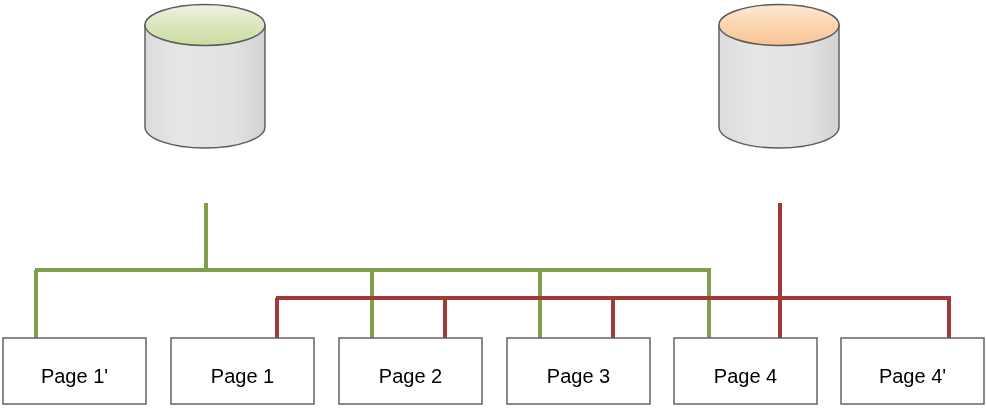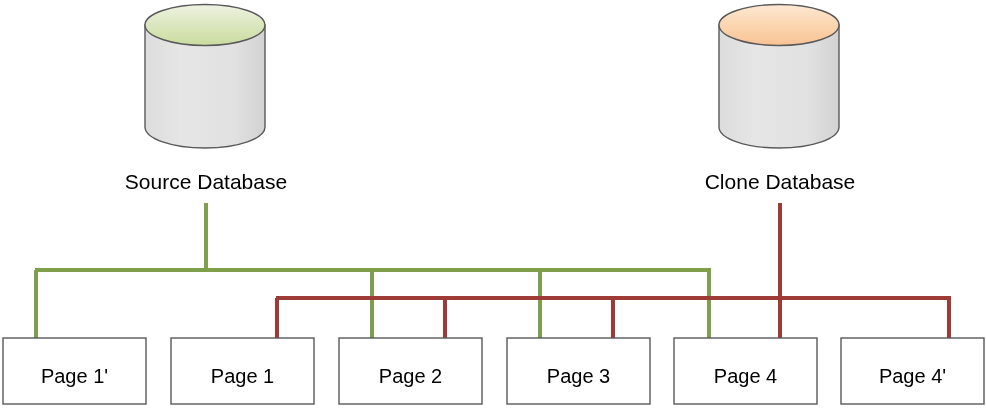--- a/index.html
+++ b/index.html
@@ -123,17 +123,15 @@
       <text x="578.5" y="378" class="page-box-label" text-anchor="middle" dominant-baseline="middle">Page 3</text>
 
       <rect x="674" y="338" width="143" height="66" fill="#ffffff" stroke="#595959" stroke-width="1.4"></rect>
       <text x="745.5" y="378" class="page-box-label" text-anchor="middle" dominant-baseline="middle">Page 4</text>
 
       <rect x="841" y="338" width="143" height="66" fill="#ffffff" stroke="#595959" stroke-width="1.4"></rect>
       <text x="912.5" y="378" class="page-box-label" text-anchor="middle" dominant-baseline="middle">Page 4'</text>
     </g>
   </svg>
 
-  <div id="source-db-label" class="db-label">Source Database</div>
 
-  <div id="clone-db-label" class="db-label">Clone Database</div>
 
 </div>
 
 </body></html>

